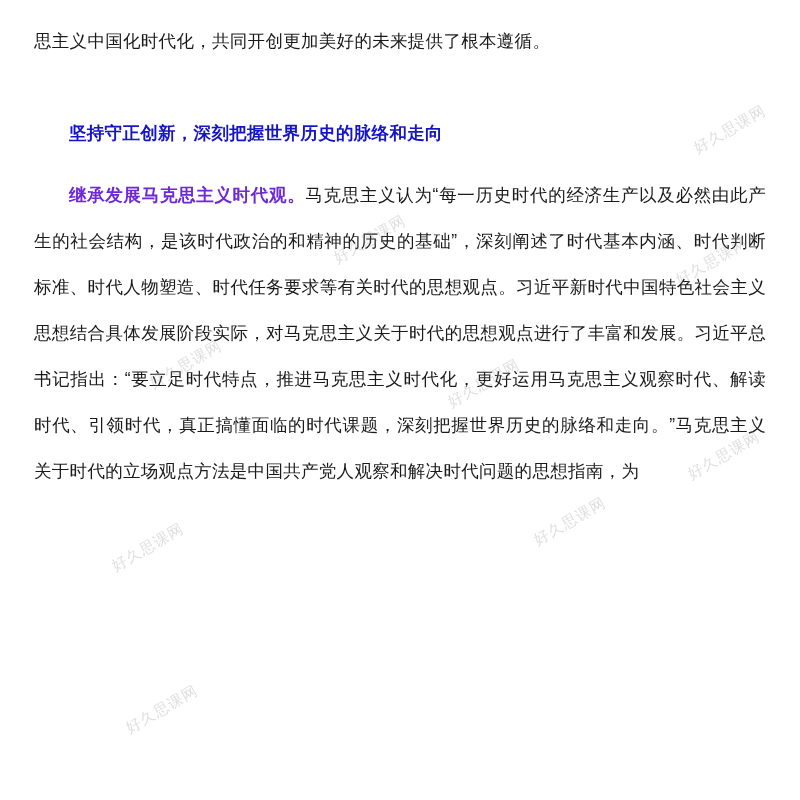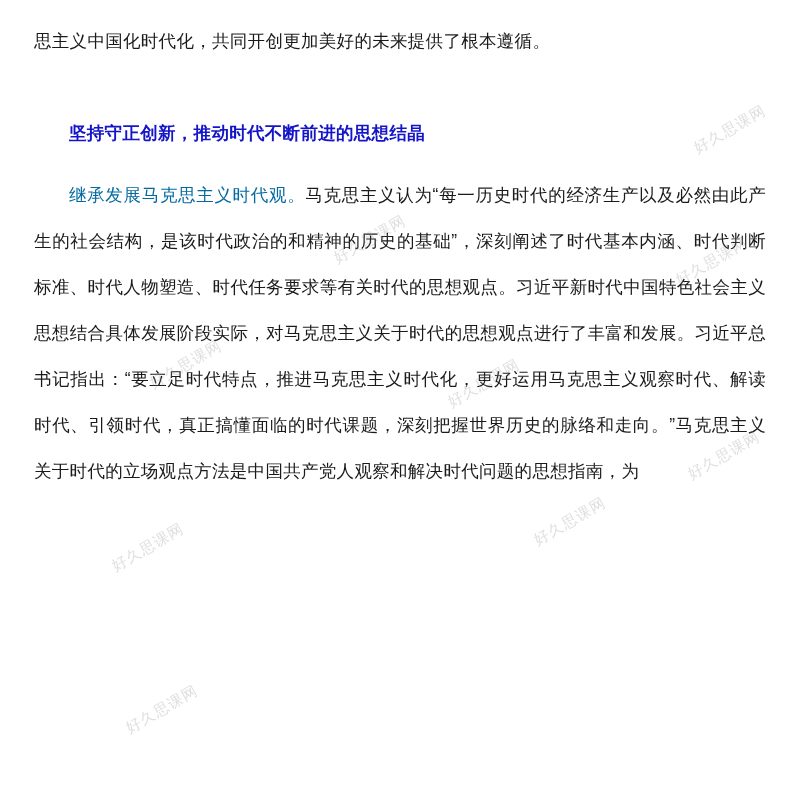--- a/index.html
+++ b/index.html
@@ -63,38 +63,38 @@
   .heading {
     color: #1414c8;
     font-weight: bold;
     font-size: 17.5px;
     line-height: 30px;
     margin: 0;
     text-indent: 2em;
     letter-spacing: 0.3px;
   }
   .lead {
-    font-weight: normal;
-    color: #0369a1;
+    font-weight: bold;
+    color: #6d28d9;
   }
   .spacer-a { height: 54px; }
   .spacer-b { height: 24px; }
 </style>
 </head>
 <body>
 
 <div class="page">
 
   <div class="content">
 
     <p class="para-cont">思主义中国化时代化，共同开创更加美好的未来提供了根本遵循。</p>
 
     <div class="spacer-a"></div>
 
-    <p class="heading">坚持守正创新，推动时代不断前进的思想结晶</p>
+    <p class="heading">坚持守正创新，深刻把握世界历史的脉络和走向</p>
 
     <div class="spacer-b"></div>
 
 
     <p class="para-indent"><span class="lead">继承发展马克思主义时代观。</span><span>马克思主义认为“每一历史时代的经济生产以及必然由此产生的社会结构，是该时代政治的和精神的历史的基础”，深刻阐述了时代基本内涵、时代判断标准、时代人物塑造、时代任务要求等有关时代的思想观点。习近平新时代中国特色社会主义思想结合具体发展阶段实际，对马克思主义关于时代的思想观点进行了丰富和发展。习近平总书记指出：“要立足时代特点，推进马克思主义时代化，更好运用马克思主义观察时代、解读时代、引领时代，真正搞懂面临的时代课题，深刻把握世界历史的脉络和走向。”马克思主义关于时代的立场观点方法是中国共产党人观察和解决时代问题的思想指南，为</span></p>
 
   </div>
 
   <div class="watermark-layer">
       <span class="wm" style="left: 690px; top: 120px;">好久思课网</span>

